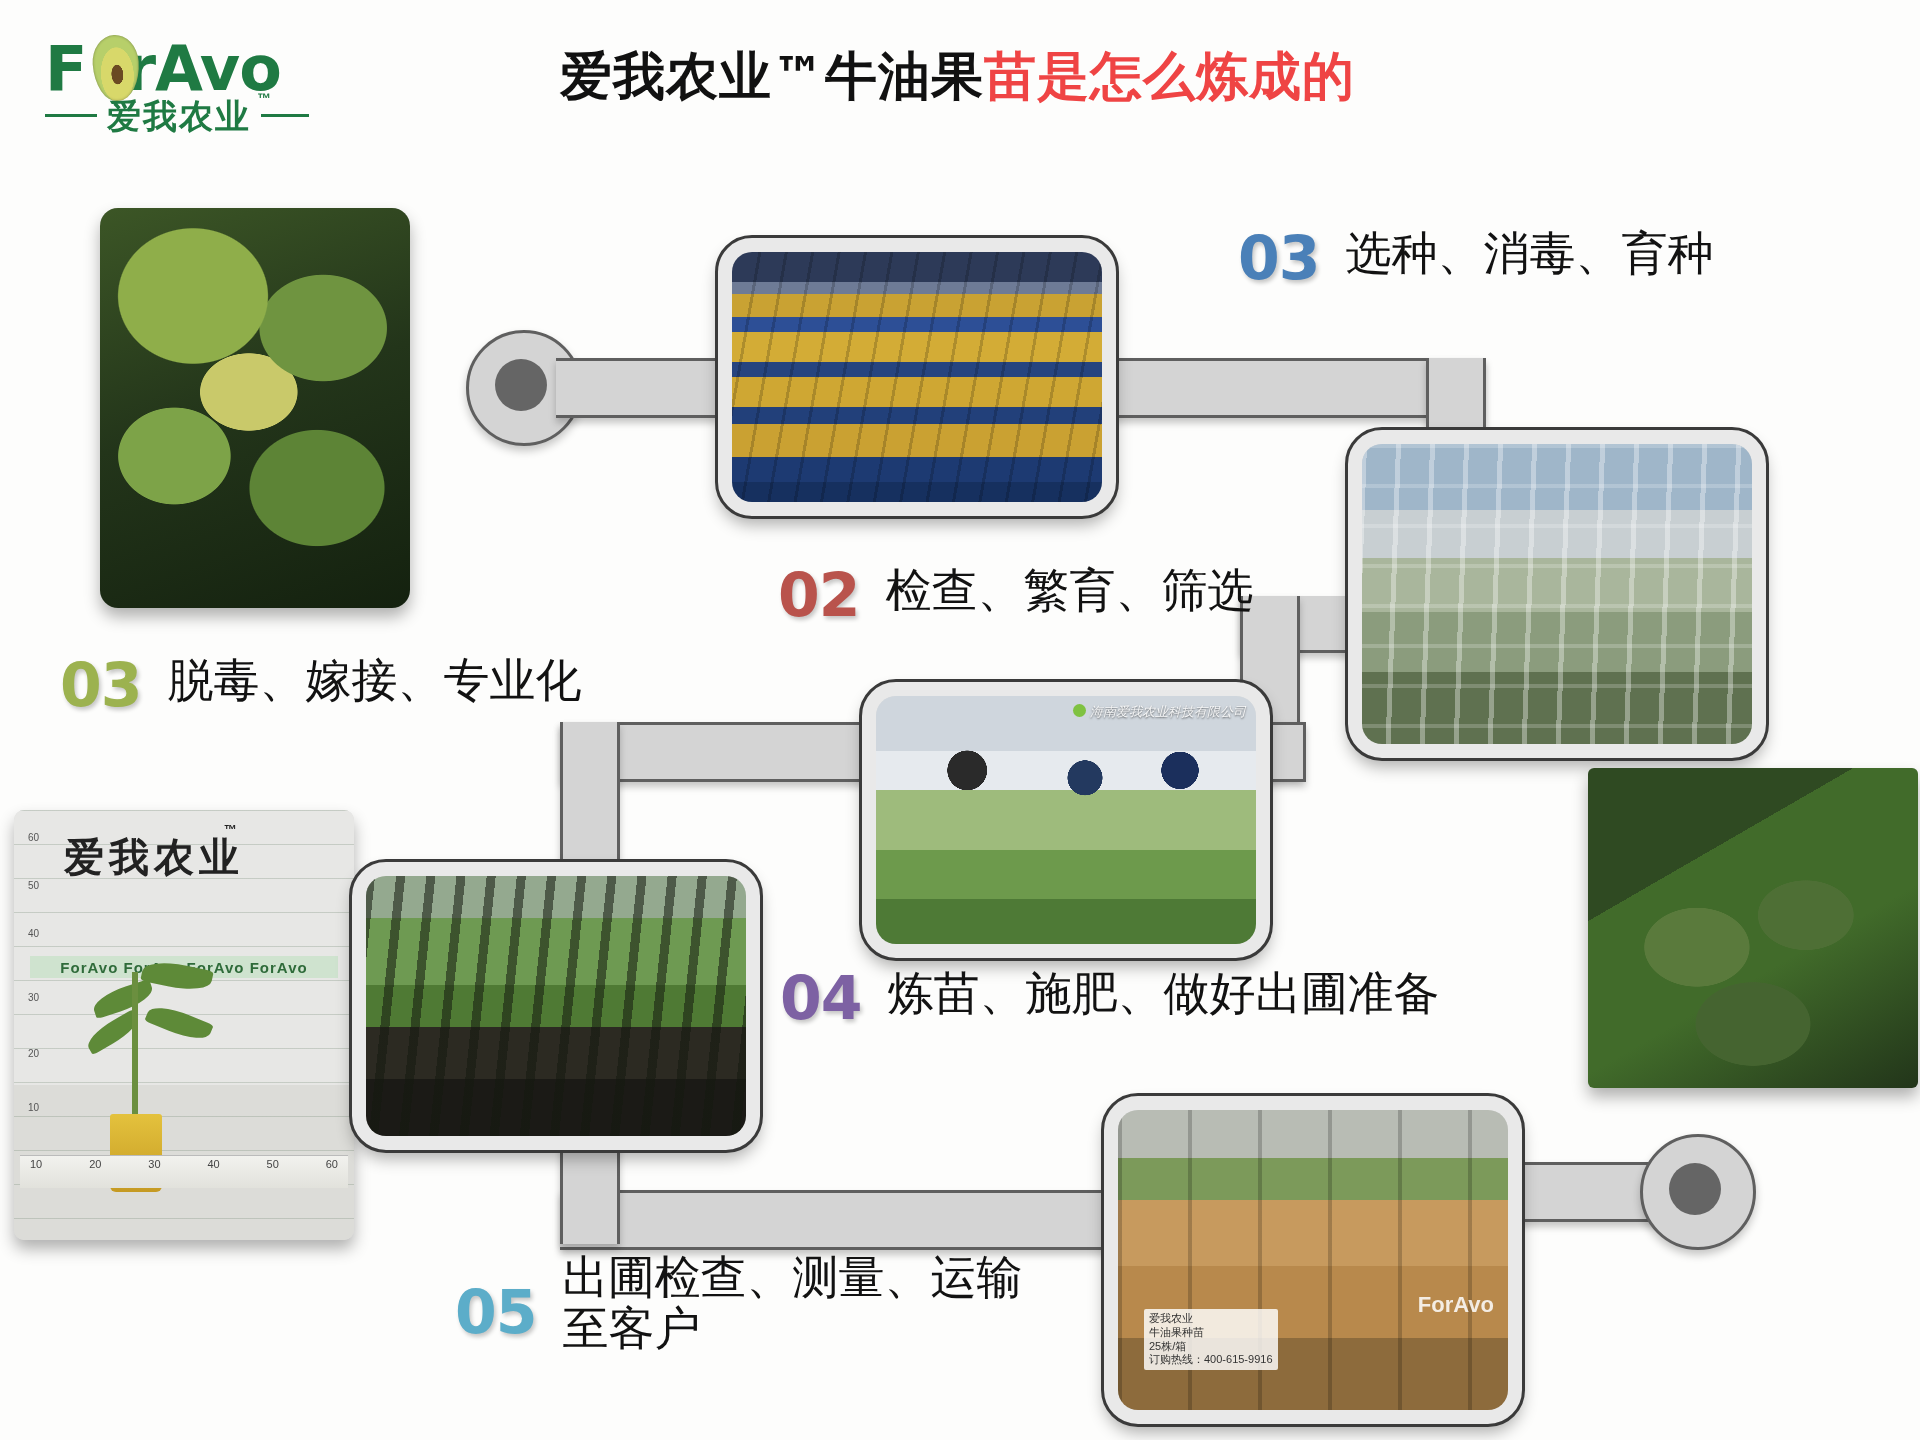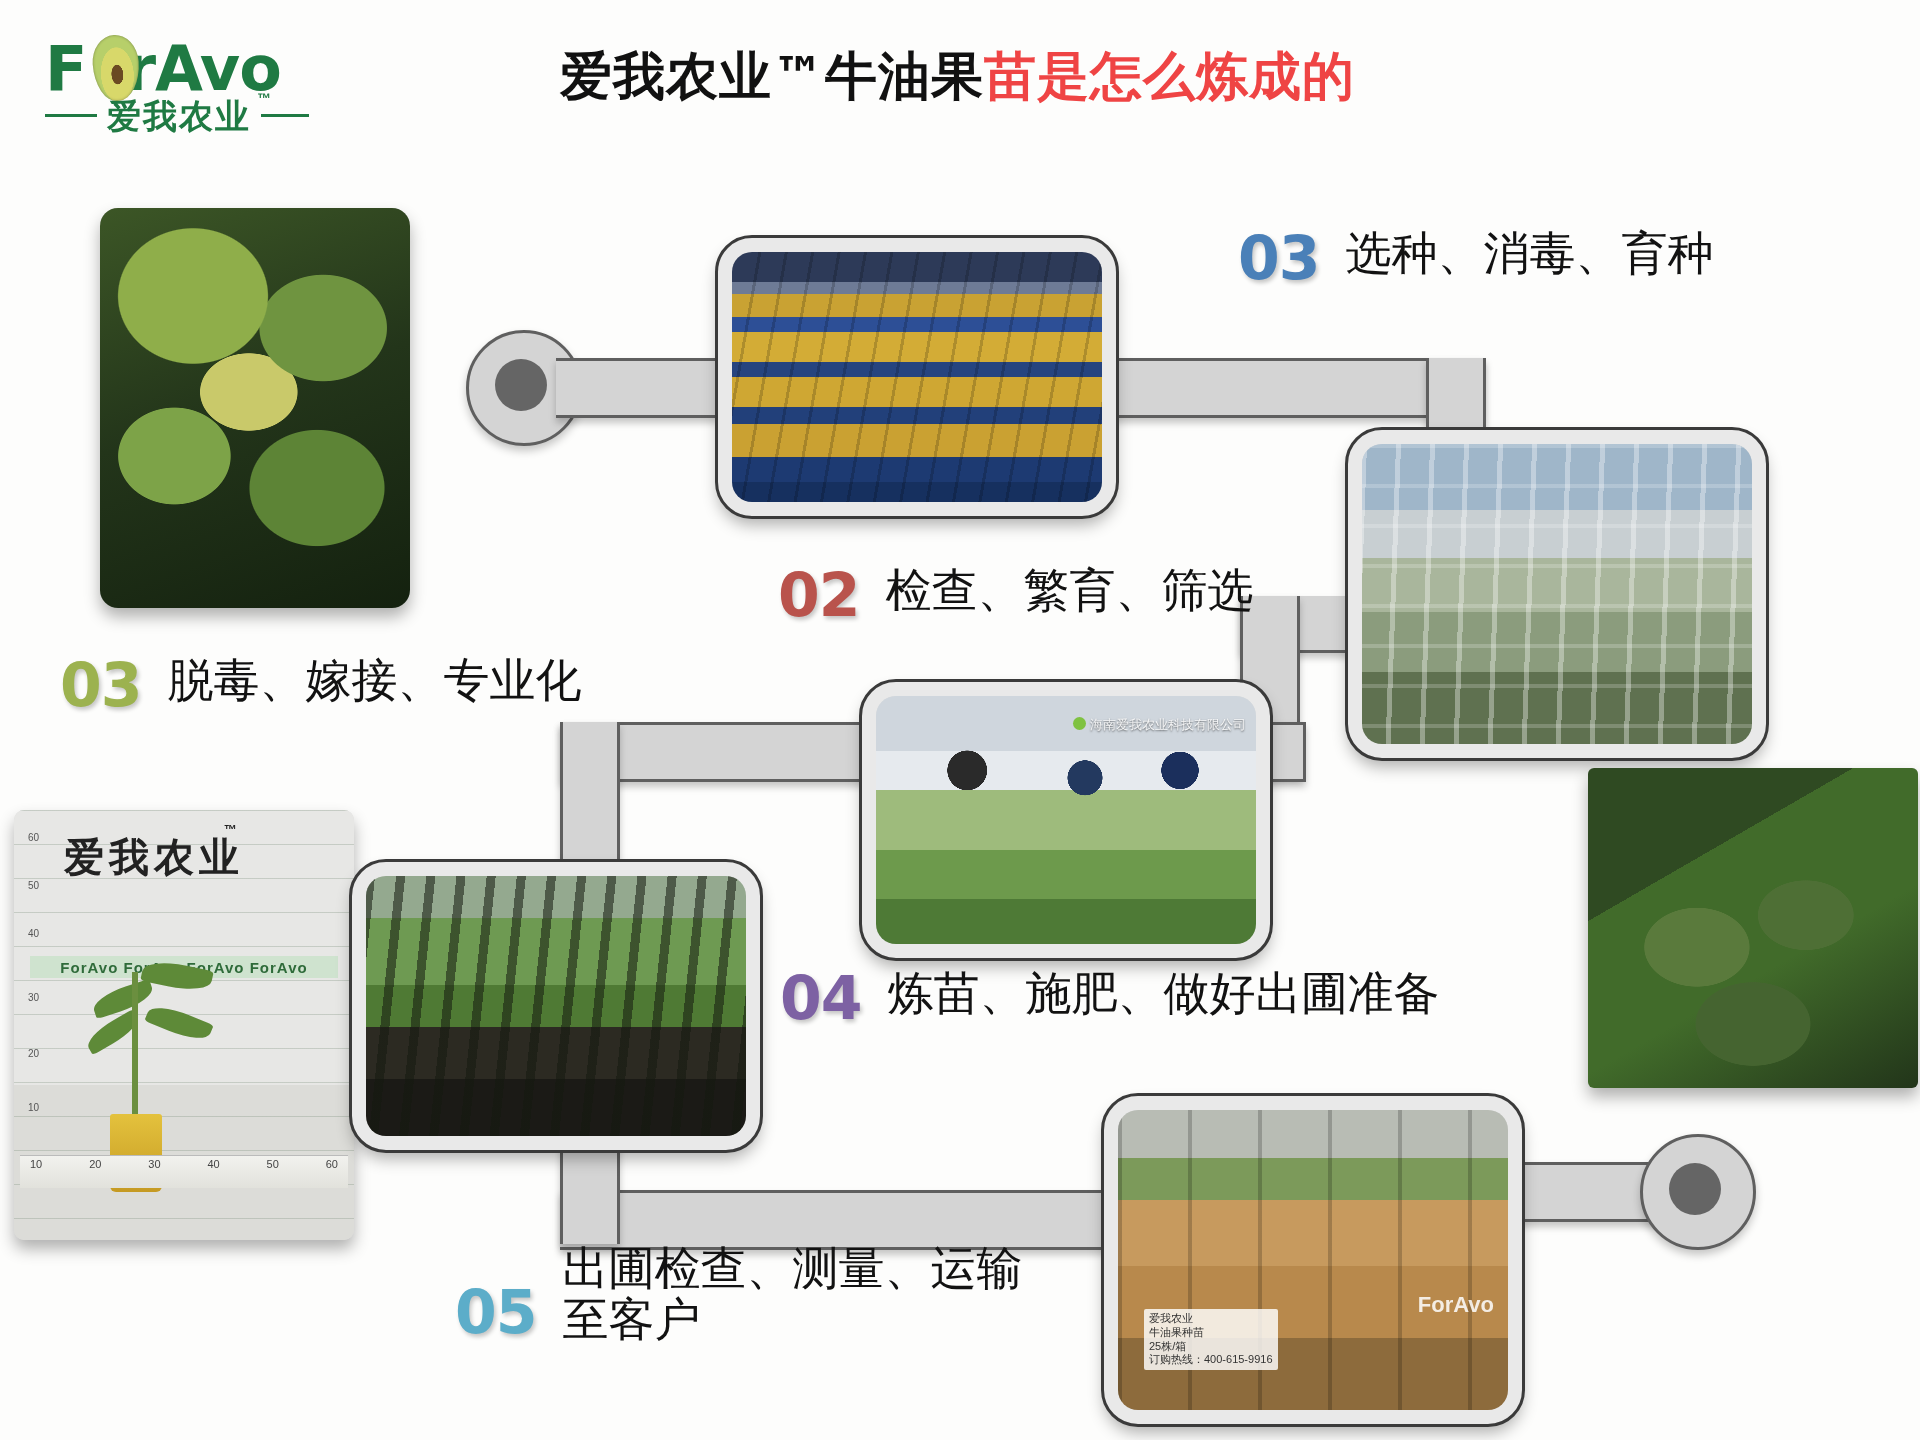--- a/index.html
+++ b/index.html
@@ -162,24 +162,25 @@
   .mb-pot{position:absolute;left:96px;bottom:48px;width:52px;height:78px;
     background:linear-gradient(180deg,#e4c23d,#c59a23);border-radius:3px 3px 6px 6px;}
 
   
   .box-label{position:absolute;background:rgba(255,255,255,.82);color:#333;
     font-size:11px;line-height:1.25;padding:3px 5px;border-radius:2px;white-space:nowrap;}
   .box-logo{position:absolute;color:#fff;font-size:22px;font-weight:700;opacity:.85;}
 
   
   .watermark{
-    position:absolute;right:10px;top:20px;color:rgba(255,255,255,.9);
+    position:absolute;right:10px;top:7px;color:rgba(255,255,255,.9);
     font-size:13px;white-space:nowrap;
     font-family:"DejaVu Sans","Liberation Sans",sans-serif;
     text-shadow:0 1px 2px rgba(0,0,0,.6);
+    font-style:italic;
   }
   .watermark .wm-dot{display:inline-block;width:13px;height:13px;border-radius:50%;
     background:#7fc241;margin-right:4px;vertical-align:-1px;}
 
   
   .step{position:absolute;display:flex;align-items:flex-start;white-space:nowrap;}
   .step .num{
     font-family:"DejaVu Sans","Liberation Sans",sans-serif;
     font-size:60px;font-weight:700;letter-spacing:-1px;
     text-shadow:2px 3px 4px rgba(0,0,0,.22);
@@ -189,21 +190,21 @@
     font-family:"DejaVu Sans","Liberation Sans",sans-serif;
     font-size:46px;color:#121212;line-height:1.12;margin-left:26px;
     white-space:pre-line;
   }
   #step1 .num{color:#4a80b8;}
   #step2 .num{color:#b9534c;}
   #step3 .num{color:#9cb24f;text-align:center;}
   #step4 .num{color:#7d61a3;}
   #step5 .num{color:#5cadc9;}
   #step5{align-items:flex-end;}
-  #step5 .num{margin-bottom:4px;}
+  #step5 .num{margin-bottom:13px;}
 </style>
 </head>
 <body>
 
 <div id="stage">
 
   <div id="logo">
     <div class="logo-word">
       <span class="logo-f">F</span><span style="opacity:0">o</span><span>rAvo</span>
     </div>

